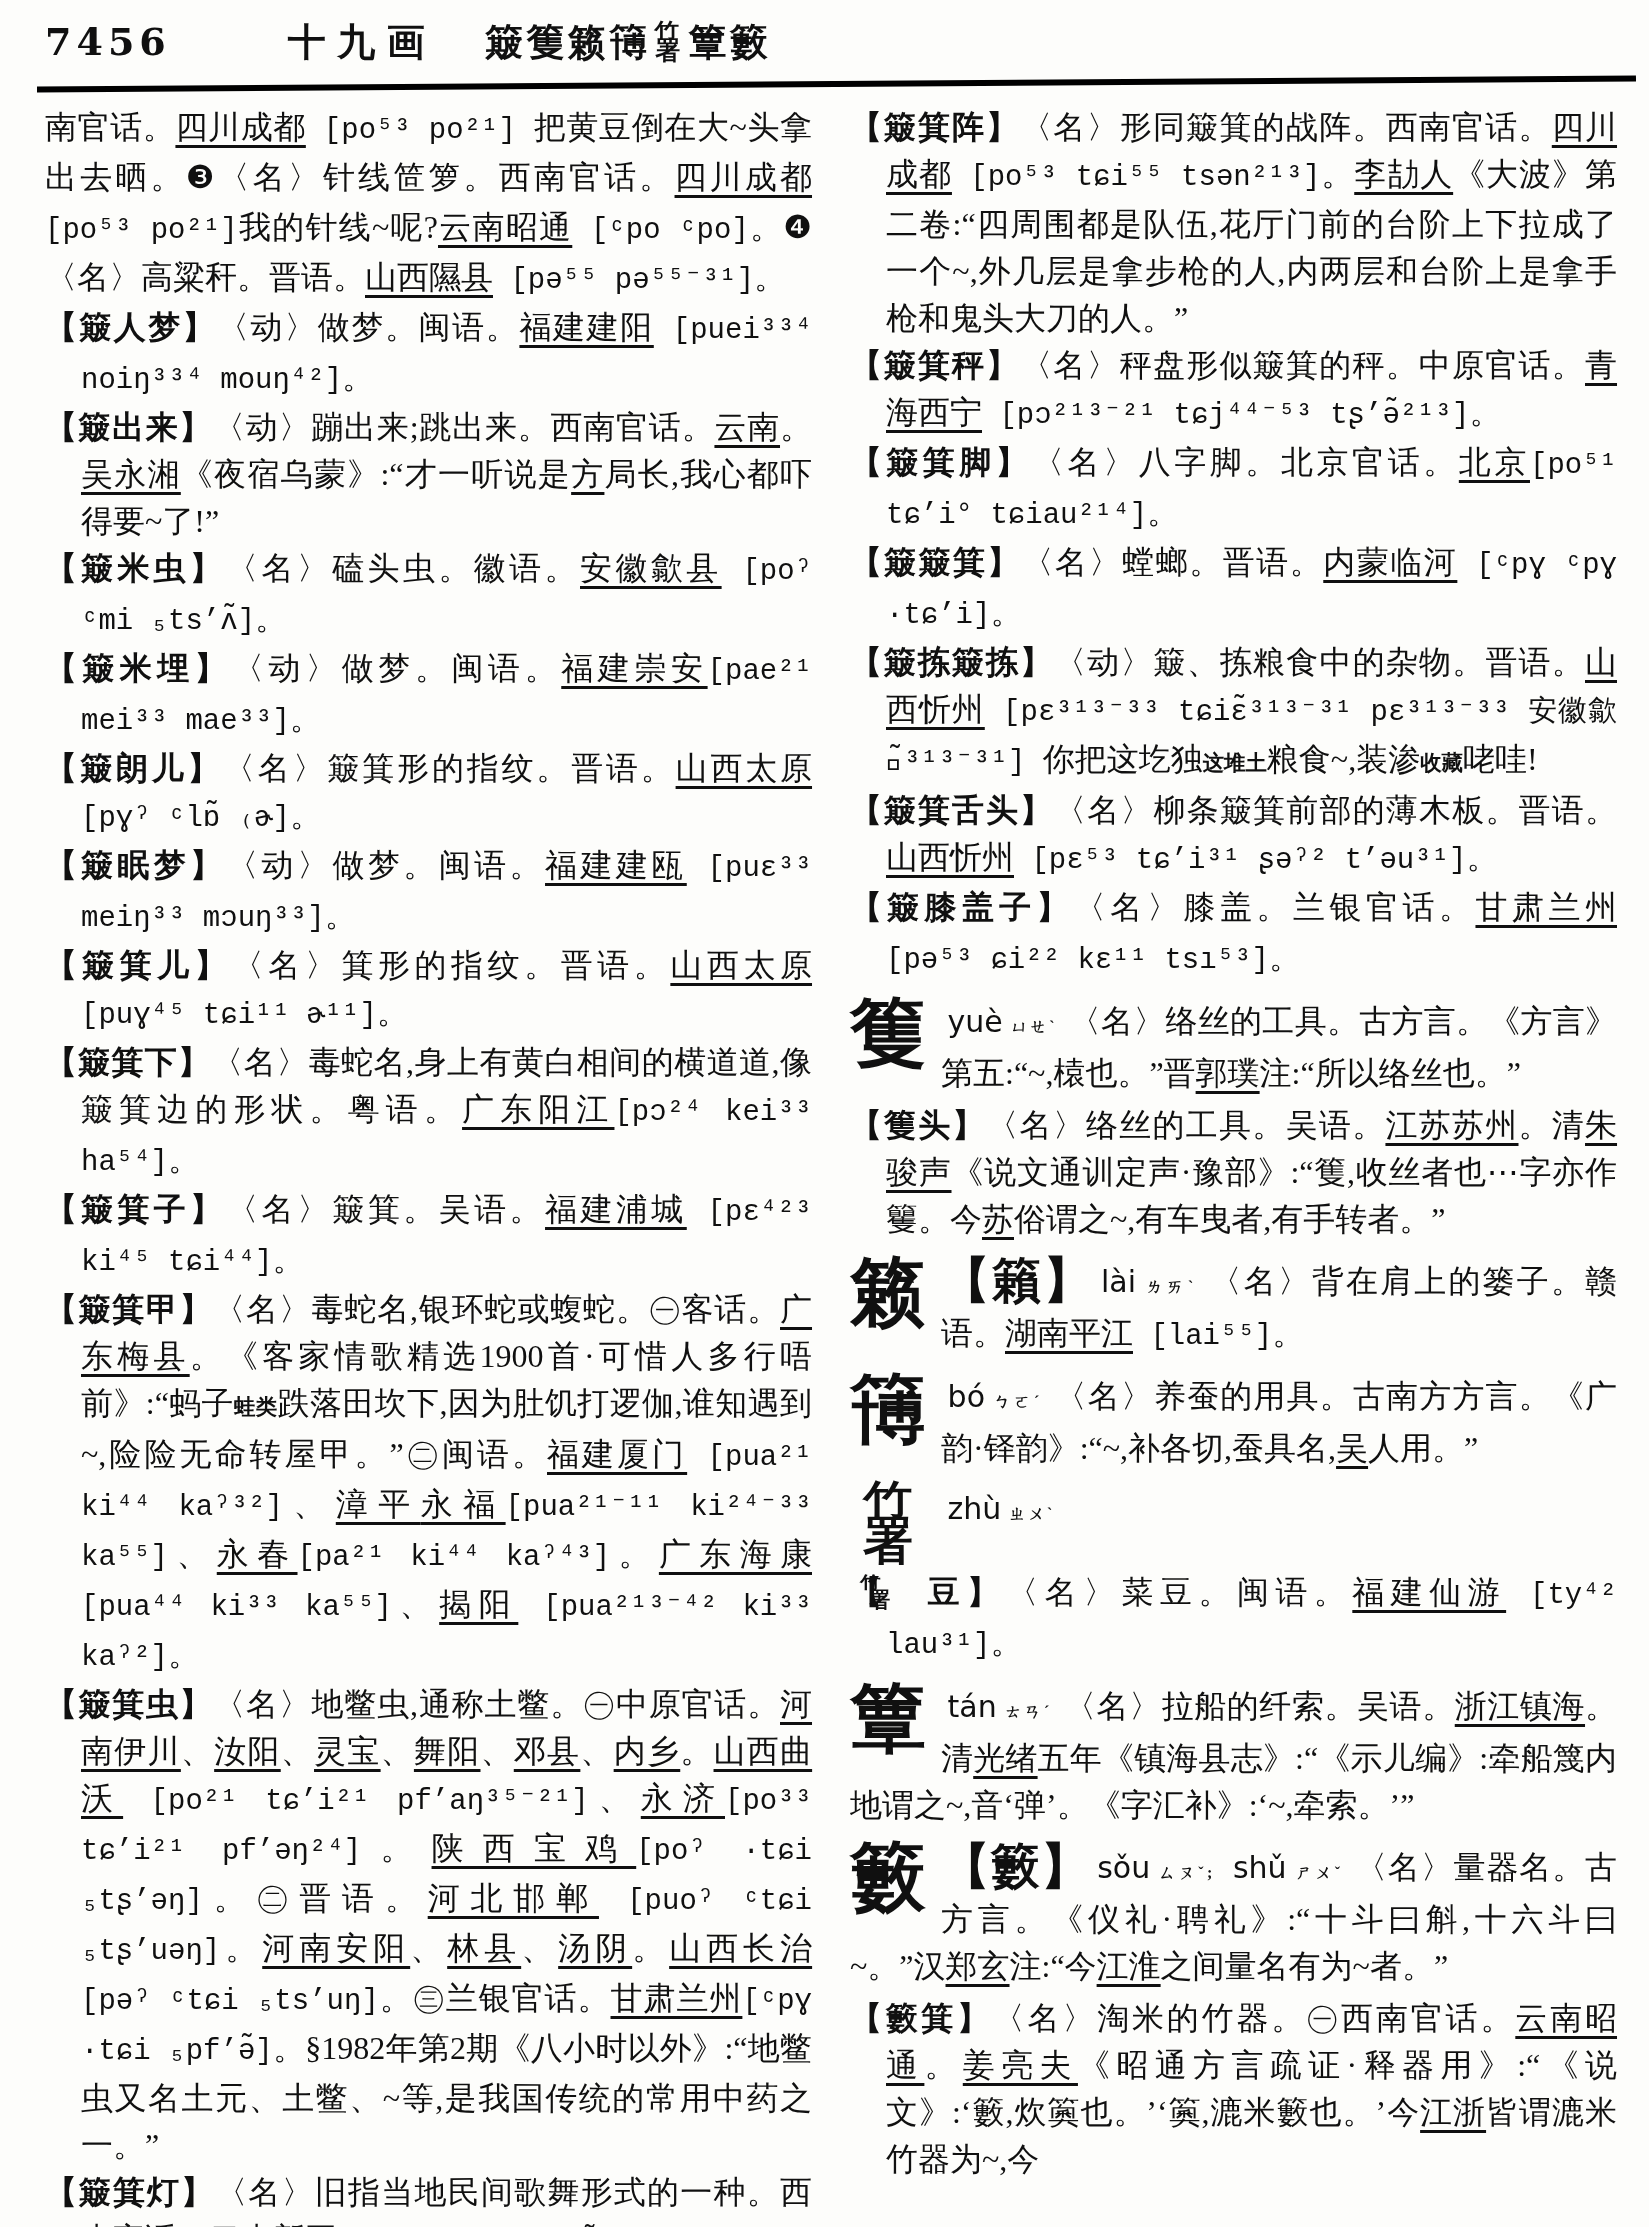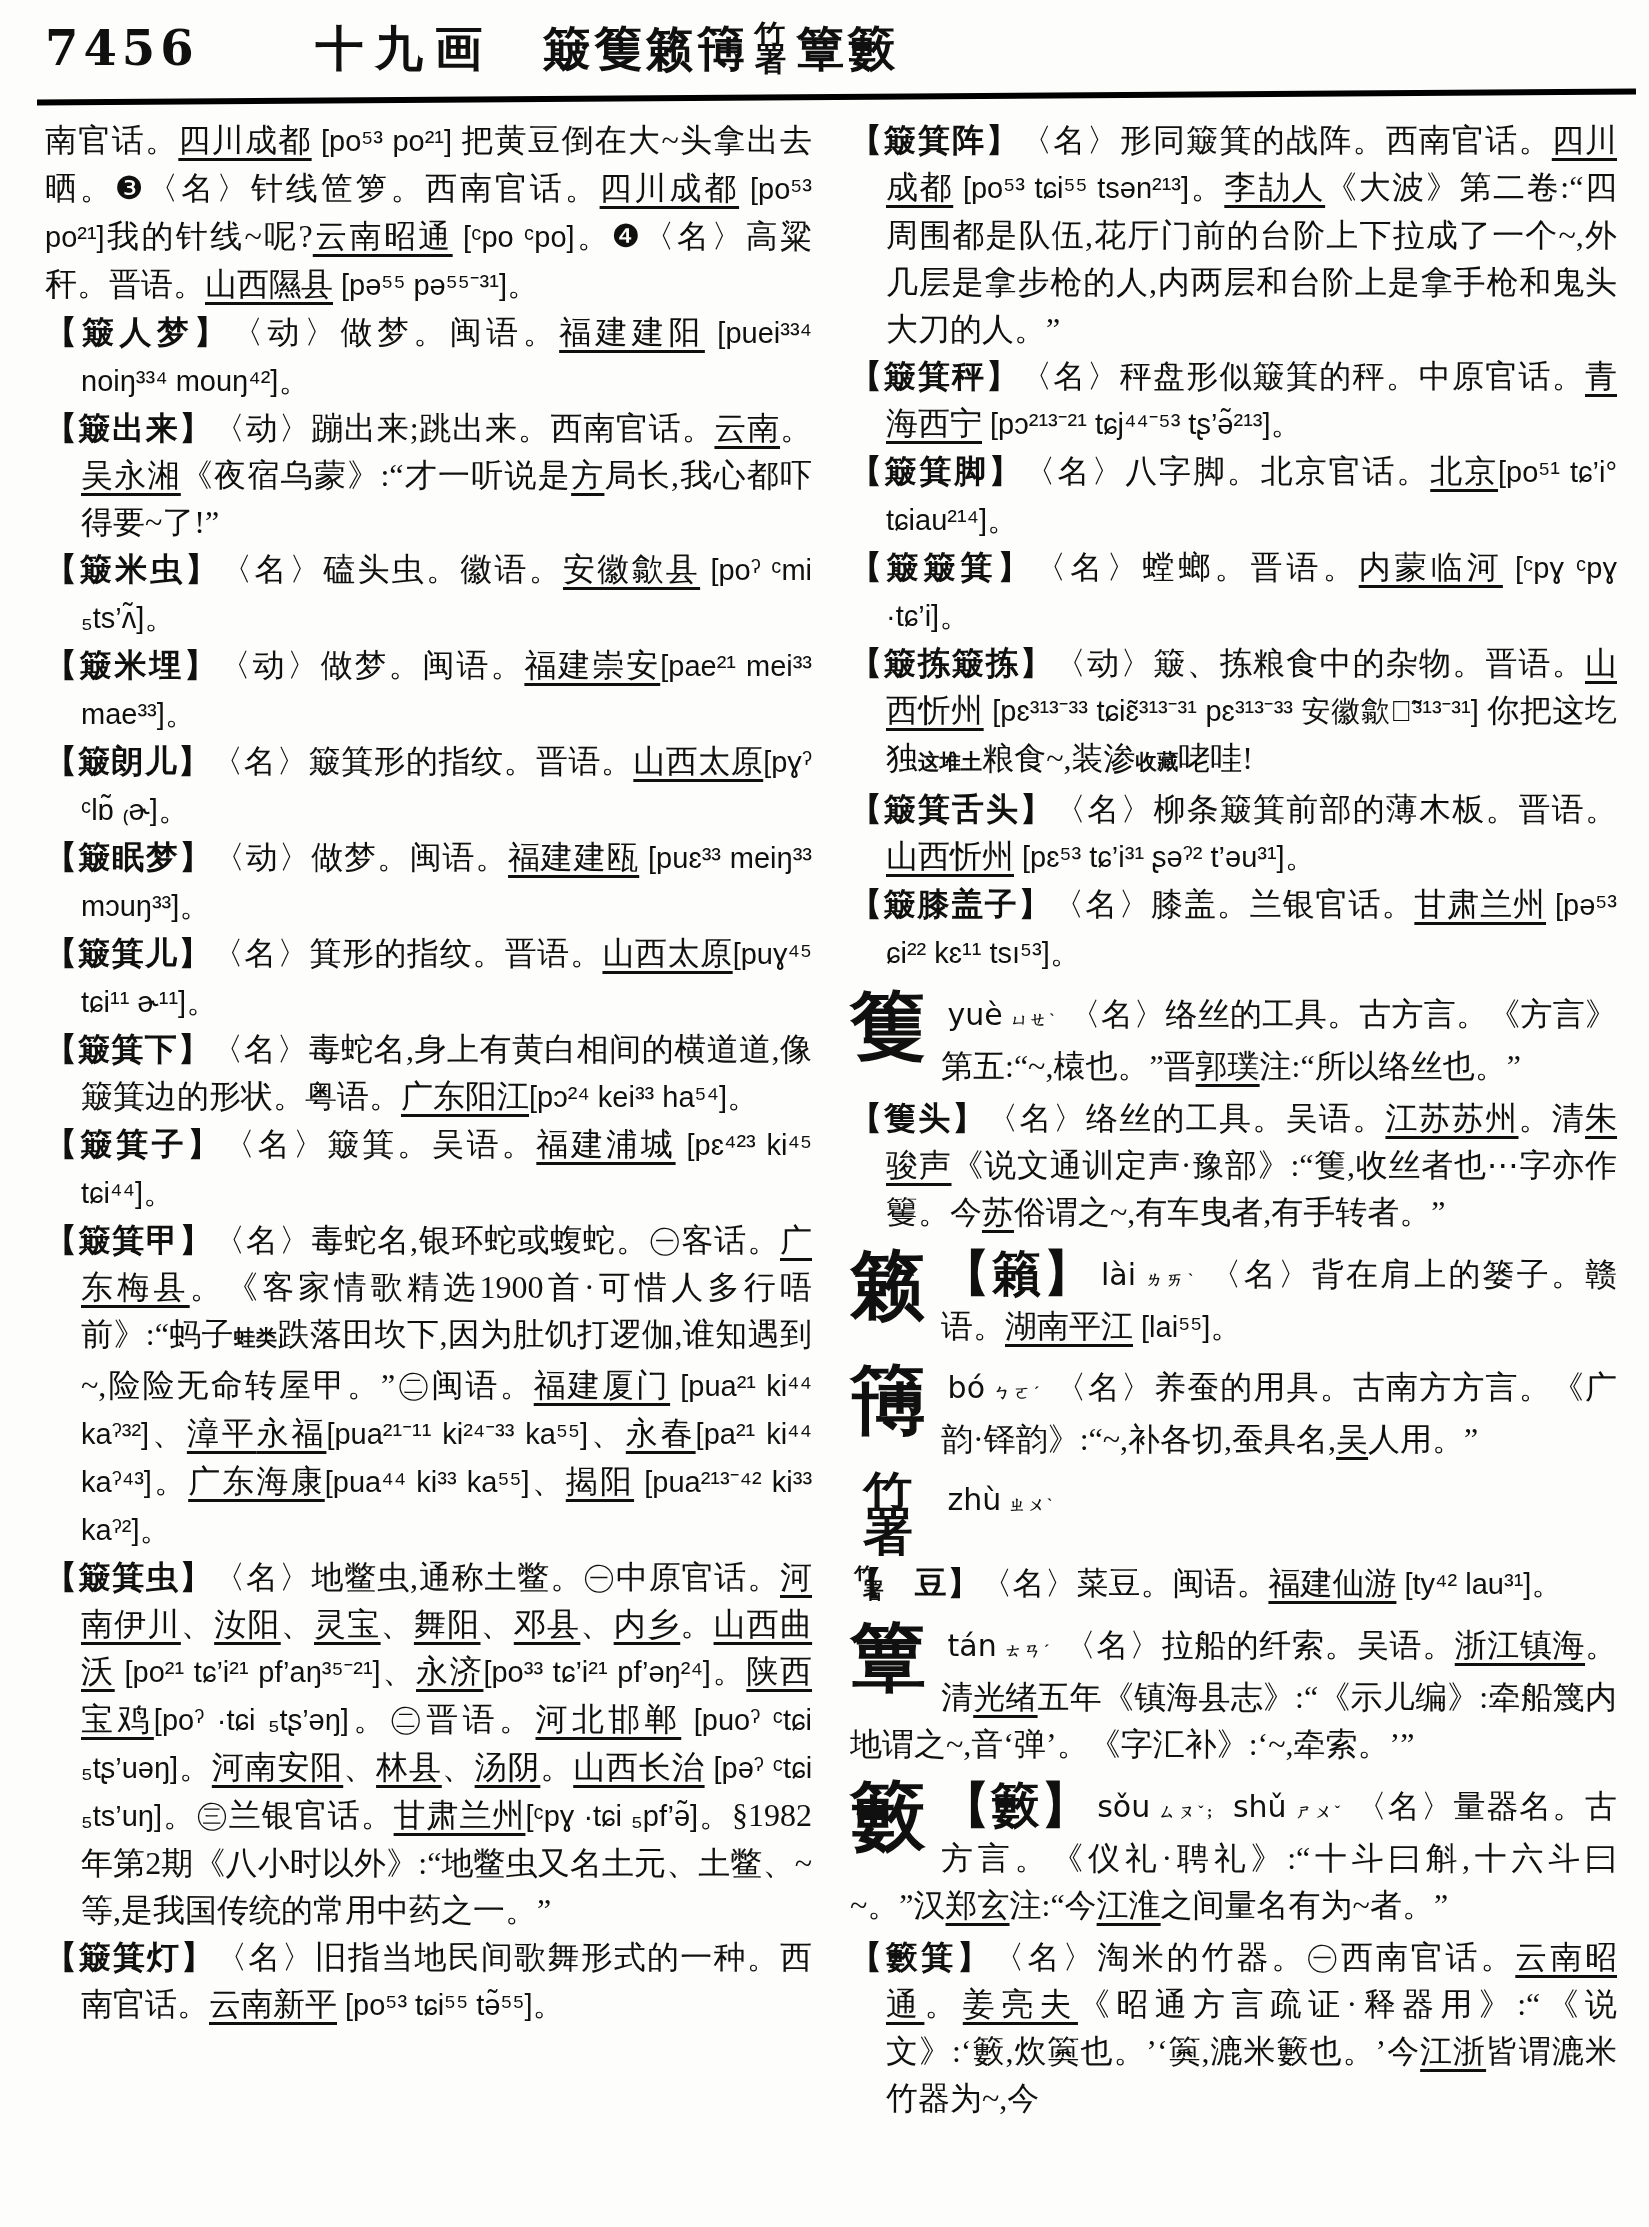--- a/index.html
+++ b/index.html
@@ -6,35 +6,35 @@
   .page{
     position:relative;
     width:1650px;height:2227px;
     background:#fdfdfb;
     color:#101010;
     box-sizing:border-box;
     padding:16.5px 31px 0 45px;
     overflow:hidden;
     font-family:"Liberation Serif","DejaVu Serif",serif;
   }
-  .hdr{display:flex;align-items:baseline;font-size:48px;font-weight:bold;}
+  .hdr{display:flex;align-items:baseline;font-size:38px;font-weight:bold;}
   .hdr .pnum{font-family:"DejaVu Serif",serif;letter-spacing:5px;font-weight:bold;}
   .hdr .sect{margin-left:117px;letter-spacing:11.5px;}
   .hdr .hchars{margin-left:49px;letter-spacing:3.3px;}
   .rule{height:5.8px;background:#000;margin:13.2px -16.5px 0 -8.2px;transform:rotate(-0.4deg);}
   .cols{display:flex;gap:38px;margin-top:18px;}
   .col{width:767px;font-size:32px;line-height:47px;text-align:justify;overflow-wrap:anywhere;}
   .entry{padding-left:36px;text-indent:-36px;margin:0;}
   .entry.cont{padding-left:0;text-indent:0;}
   .entry.char{padding-left:0;text-indent:0;margin:13.2px 0 5px 0;}
   .entry::after{content:"";display:block;clear:both;}
   .head{font-weight:bold;letter-spacing:0.8px;}
   .u{text-decoration:underline;text-decoration-thickness:2.5px;text-underline-offset:6.6px;}
   .sm{font-size:21.4px;font-weight:bold;}
-  .ph{font-family:Liberation Sans, sans-serif;font-size:29px;}
+  .ph{font-family:Liberation Mono, monospace;font-size:29px;}
   .bigchar{float:left;font-size:76px;line-height:69px;font-weight:bold;margin:1.6px 15px 0 0;}
   .trad{font-size:49px;font-weight:bold;line-height:49px;vertical-align:-5px;}
   .py{font-family:"DejaVu Sans",sans-serif;font-size:30px;margin:0 8.2px 0 6.6px;}
   .zy{font-size:16px;margin-right:11.5px;letter-spacing:2.5px;font-weight:bold;}
   .stack{display:inline-block;width:1em;height:1.02em;position:relative;vertical-align:text-bottom;}
   .stack .st{position:absolute;top:-0.14em;left:50%;transform:translateX(-50%) scaleX(1.25);font-size:0.52em;line-height:1em;}
   .stack .sb{position:absolute;bottom:-0.04em;left:50%;transform:translateX(-50%);font-size:0.66em;line-height:1em;}
 </style>
 </head>
 <body>

